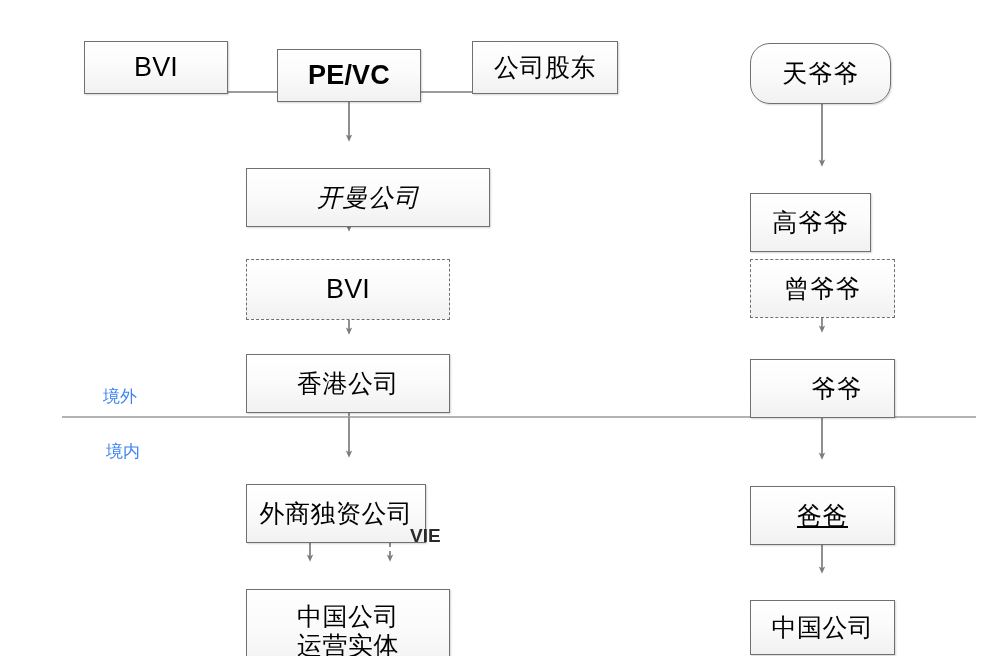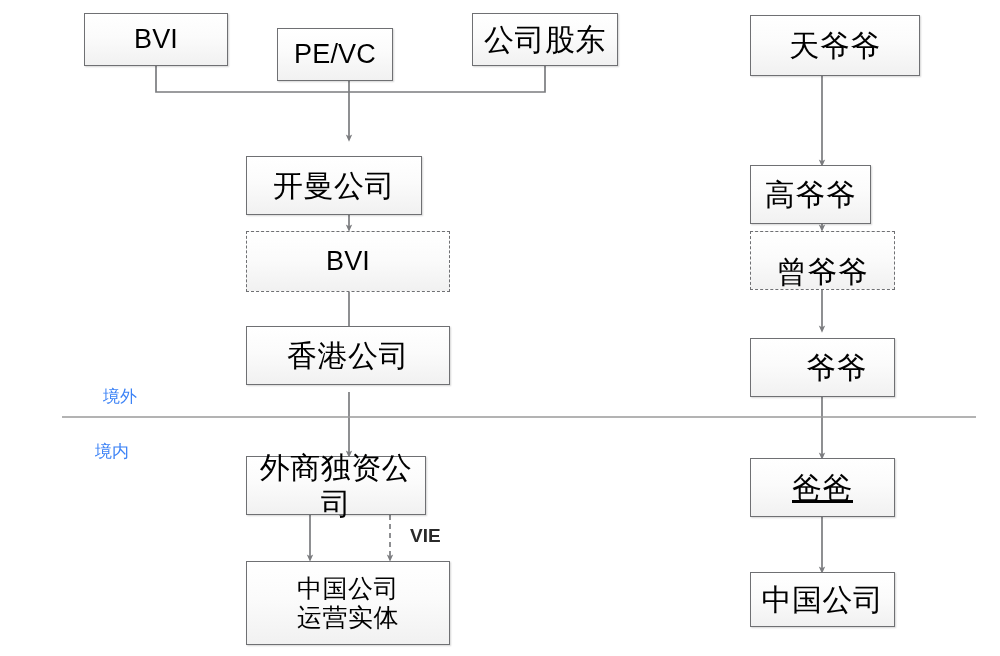--- a/index.html
+++ b/index.html
@@ -22,32 +22,33 @@
     box-sizing: border-box;
     background: linear-gradient(to bottom, #ffffff 0%, #fbfbfb 45%, #f1f1f1 100%);
     border: 1.6px solid #6f7073;
     display: flex;
     align-items: center;
     justify-content: center;
     text-align: center;
     color: #000000;
     line-height: 1.18;
     box-shadow: 1px 1px 1.5px rgba(0,0,0,0.17);
+    margin-top: 28px;
   }
   .node.dashed {
     border-style: dashed;
     border-width: 1.6px;
     border-color: #6f7073;
     box-shadow: none;
   }
   .node .label {
     display: block;
     white-space: pre-line;
   }
-  .node.cn .label { font-size: 30px; letter-spacing: 0.5px; }
+  .node.cn .label { font-size: 25px; letter-spacing: 0.5px; }
   .node.en .label { font-size: 27px; letter-spacing: 0.2px; }
   .node.cn2 .label { font-size: 25px; letter-spacing: 0.5px; }
 
   
   #wires {
     position: absolute;
     left: 0; top: 0;
     width: 1000px;
     height: 656px;
     pointer-events: none;
@@ -111,72 +112,72 @@
 
     <path d="M390,515 L390,558" stroke="#7b7c7f" stroke-width="1.7" fill="none" stroke-dasharray="5,4" marker-end="url(#arrowDash)"></path>
 
     <line x1="62" y1="417" x2="976" y2="417" stroke="#9a9a9a" stroke-width="1.7"></line>
   </svg>
 
   <div class="node en" style="left:84px; top:13px; width:144px; height:53px;">
     <span class="label">BVI</span>
   </div>
 
-  <div class="node en" style="left:277px; top:28px; width:116px; height:53px;">
+  <div class="node en" style="left:277px; top:21px; width:144px; height:53px;font-weight:bold;">
     <span class="label">PE/VC</span>
   </div>
 
   <div class="node cn" style="left:472px; top:13px; width:146px; height:53px;">
     <span class="label">公司股东</span>
   </div>
 
-  <div class="node cn" style="left:246px; top:156px; width:176px; height:59px;">
+  <div class="node cn" style="left:246px; top:140px; width:244px; height:59px;font-style:italic;">
     <span class="label">开曼公司</span>
   </div>
 
   <div class="node en dashed" style="left:246px; top:231px; width:204px; height:61px;">
     <span class="label">BVI</span>
   </div>
 
   <div class="node cn" style="left:246px; top:326px; width:204px; height:59px;">
     <span class="label">香港公司</span>
   </div>
 
   <div class="node cn" style="left:246px; top:456px; width:180px; height:59px;">
     <span class="label">外商独资公司</span>
   </div>
 
   <div class="node cn2" style="left:246px; top:561px; width:204px; height:84px;">
     <span class="label">中国公司
 运营实体</span>
   </div>
 
-  <div class="node cn" style="left:750px; top:15px; width:170px; height:61px;">
+  <div class="node cn" style="left:750px; top:15px; width:141px; height:61px;border-radius:20px;">
     <span class="label">天爷爷</span>
   </div>
 
   <div class="node cn" style="left:750px; top:165px; width:121px; height:59px;">
     <span class="label">高爷爷</span>
   </div>
 
-  <div class="node cn dashed" style="left:750px; top:231px; width:145px; height:59px;align-items:flex-end;">
+  <div class="node cn dashed" style="left:750px; top:231px; width:145px; height:59px;">
     <span class="label">曾爷爷</span>
   </div>
 
-  <div class="node cn" style="left:750px; top:338px; width:145px; height:59px;padding-left:28px;">
+  <div class="node cn" style="left:750px; top:331px; width:145px; height:59px;padding-left:28px;">
     <span class="label">爷爷</span>
   </div>
 
   <div class="node cn" style="left:750px; top:458px; width:145px; height:59px;text-decoration:underline;">
     <span class="label">爸爸</span>
   </div>
 
   <div class="node cn" style="left:750px; top:572px; width:145px; height:55px;">
     <span class="label">中国公司</span>
   </div>
 
   <div class="freetext zone" style="left:103px; top:385px;">境外</div>
 
-  <div class="freetext zone" style="left:95px; top:440px;">境内</div>
+  <div class="freetext zone" style="left:106px; top:440px;">境内</div>
 
   <div class="freetext vie" style="left:410px; top:525px;">VIE</div>
 
 </div>
 
 </body></html>

